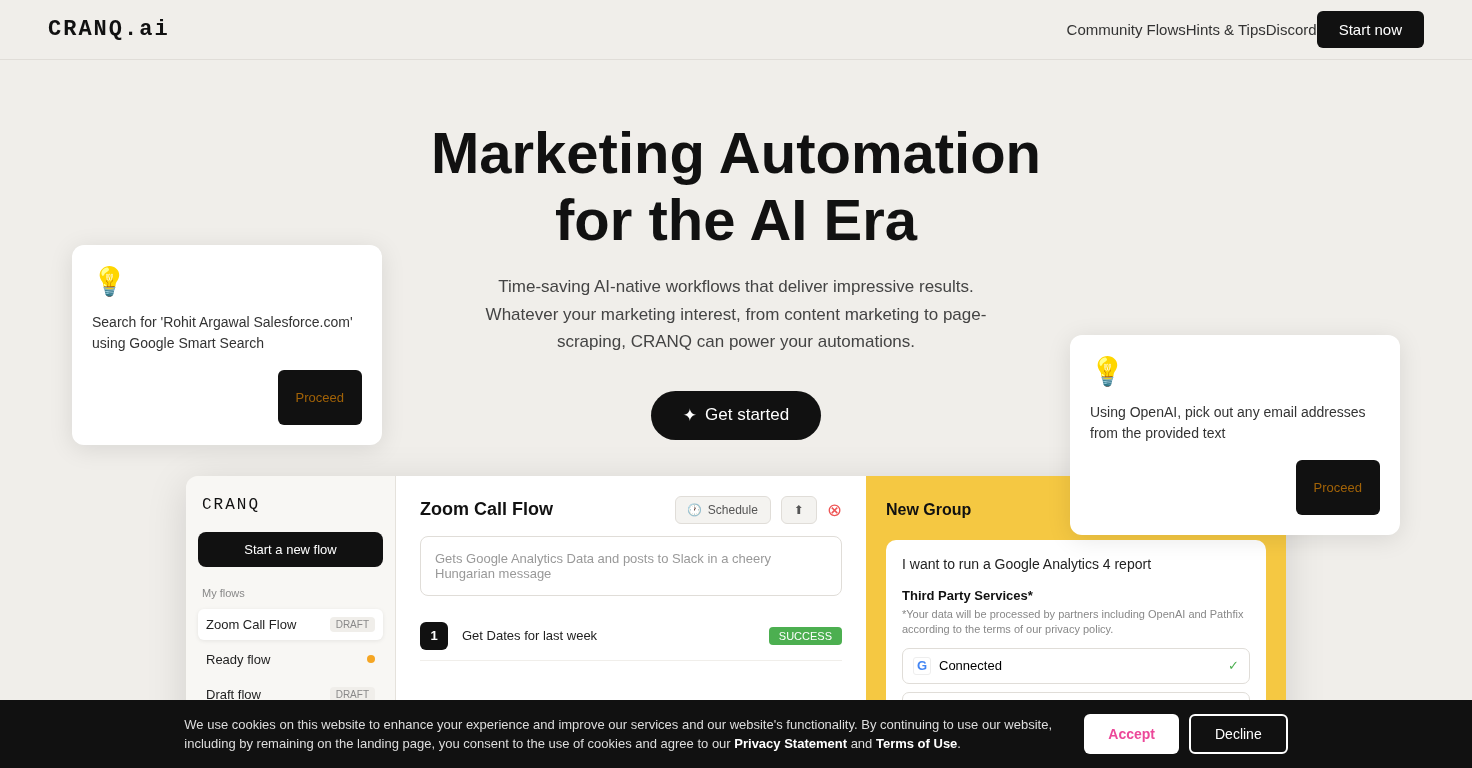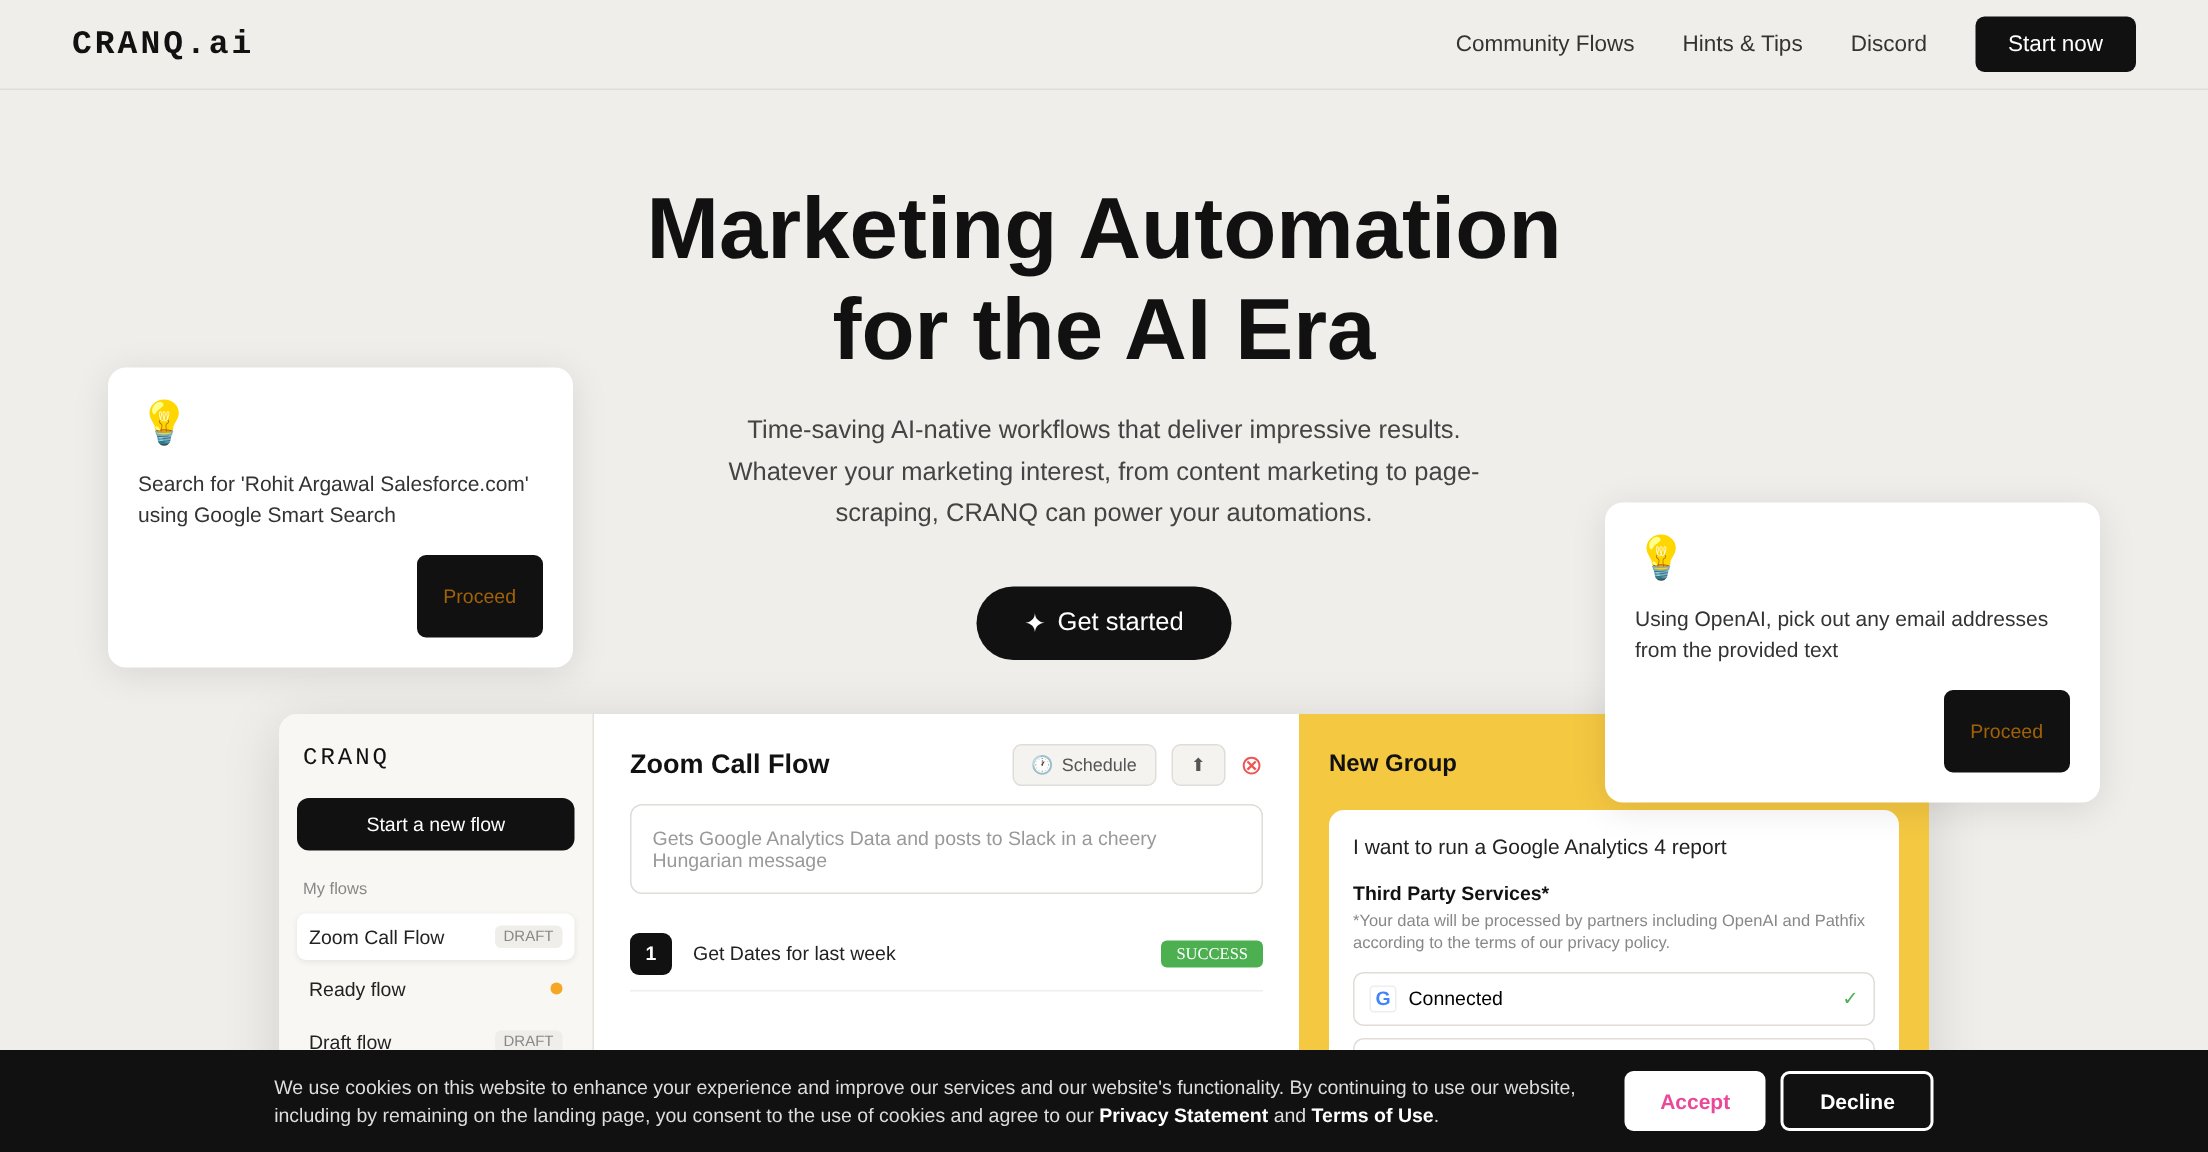--- a/index.html
+++ b/index.html
@@ -5,21 +5,21 @@
     * { margin: 0; padding: 0; box-sizing: border-box; }
     body { font-family: -apple-system, BlinkMacSystemFont, 'Segoe UI', sans-serif; background: #f0eeea; min-height: 768px; overflow-x: hidden; }
 
     
     nav {
       display: flex; align-items: center; justify-content: space-between;
       padding: 0 48px; height: 60px; background: #f0eeea;
       border-bottom: 1px solid #e0ddd8; position: relative; z-index: 10;
     }
     .nav-logo { font-size: 22px; font-weight: 600; letter-spacing: 2px; color: #111; font-family: 'Courier New', monospace; }
-    .nav-links { display: flex; gap: 32px; align-items: center; justify-content: flex-end; }
+    .nav-links { display: flex; align-items: center; justify-content: flex-end; }
     .nav-link { font-size: 15px; color: #333; text-decoration: none; cursor: pointer; }
     .nav-start-btn {
       background: #111; color: #fff; border: none; padding: 10px 22px;
       font-size: 15px; border-radius: 6px; cursor: pointer; font-weight: 500;
     }
 
     
     .hero {
       text-align: center; padding: 60px 40px 0;
       position: relative; z-index: 1;
@@ -109,21 +109,20 @@
     }
     .step-num {
       background: #111; color: #fff; width: 28px; height: 28px;
       border-radius: 6px; display: flex; align-items: center; justify-content: center;
       font-size: 13px; font-weight: 600; flex-shrink: 0;
     }
     .step-label { font-size: 13px; color: #222; flex: 1; }
     .step-success {
       font-size: 11px; color: #fff; background: #4caf50; padding: 3px 10px;
       border-radius: 4px;
-      font-family: Liberation Serif, serif;
     }
 
     
     .new-group-panel { background: #f5c842; width: 420px; flex-shrink: 0; padding: 20px; }
     .new-group-header { display: flex; align-items: center; justify-content: space-between; margin-bottom: 16px; }
     .new-group-title { font-size: 16px; font-weight: 700; color: #111; }
     .panel-icon-btn {
       background: rgba(255,255,255,0.6); border: none; width: 28px; height: 28px;
       border-radius: 5px; cursor: pointer; display: flex; align-items: center;
       justify-content: center; font-size: 13px;
@@ -154,21 +153,21 @@
     }
     .cookie-text { font-size: 13px; color: #ddd; max-width: 880px; line-height: 1.5; }
     .cookie-text a { color: #fff; font-weight: 700; }
     .cookie-btns { display: flex; gap: 10px; flex-shrink: 0; }
     .cookie-accept {
       background: #fff; color: #ec4899; border: none; padding: 10px 24px;
       border-radius: 6px; font-size: 14px; font-weight: 600; cursor: pointer;
     }
     .cookie-decline {
       background: transparent; color: #fff; border: 2px solid #fff;
-      padding: 10px 24px; border-radius: 6px; font-size: 14px; font-weight: 700; cursor: pointer;
+      padding: 10px 24px; border-radius: 6px; font-size: 14px; font-weight: 400; cursor: pointer;
     }
 
     .hero-section { position: relative; }
   </style>
 </head>
 <body>
 
 <nav>
   <div class="nav-logo">CRANQ.ai</div>
   <div class="nav-links">

